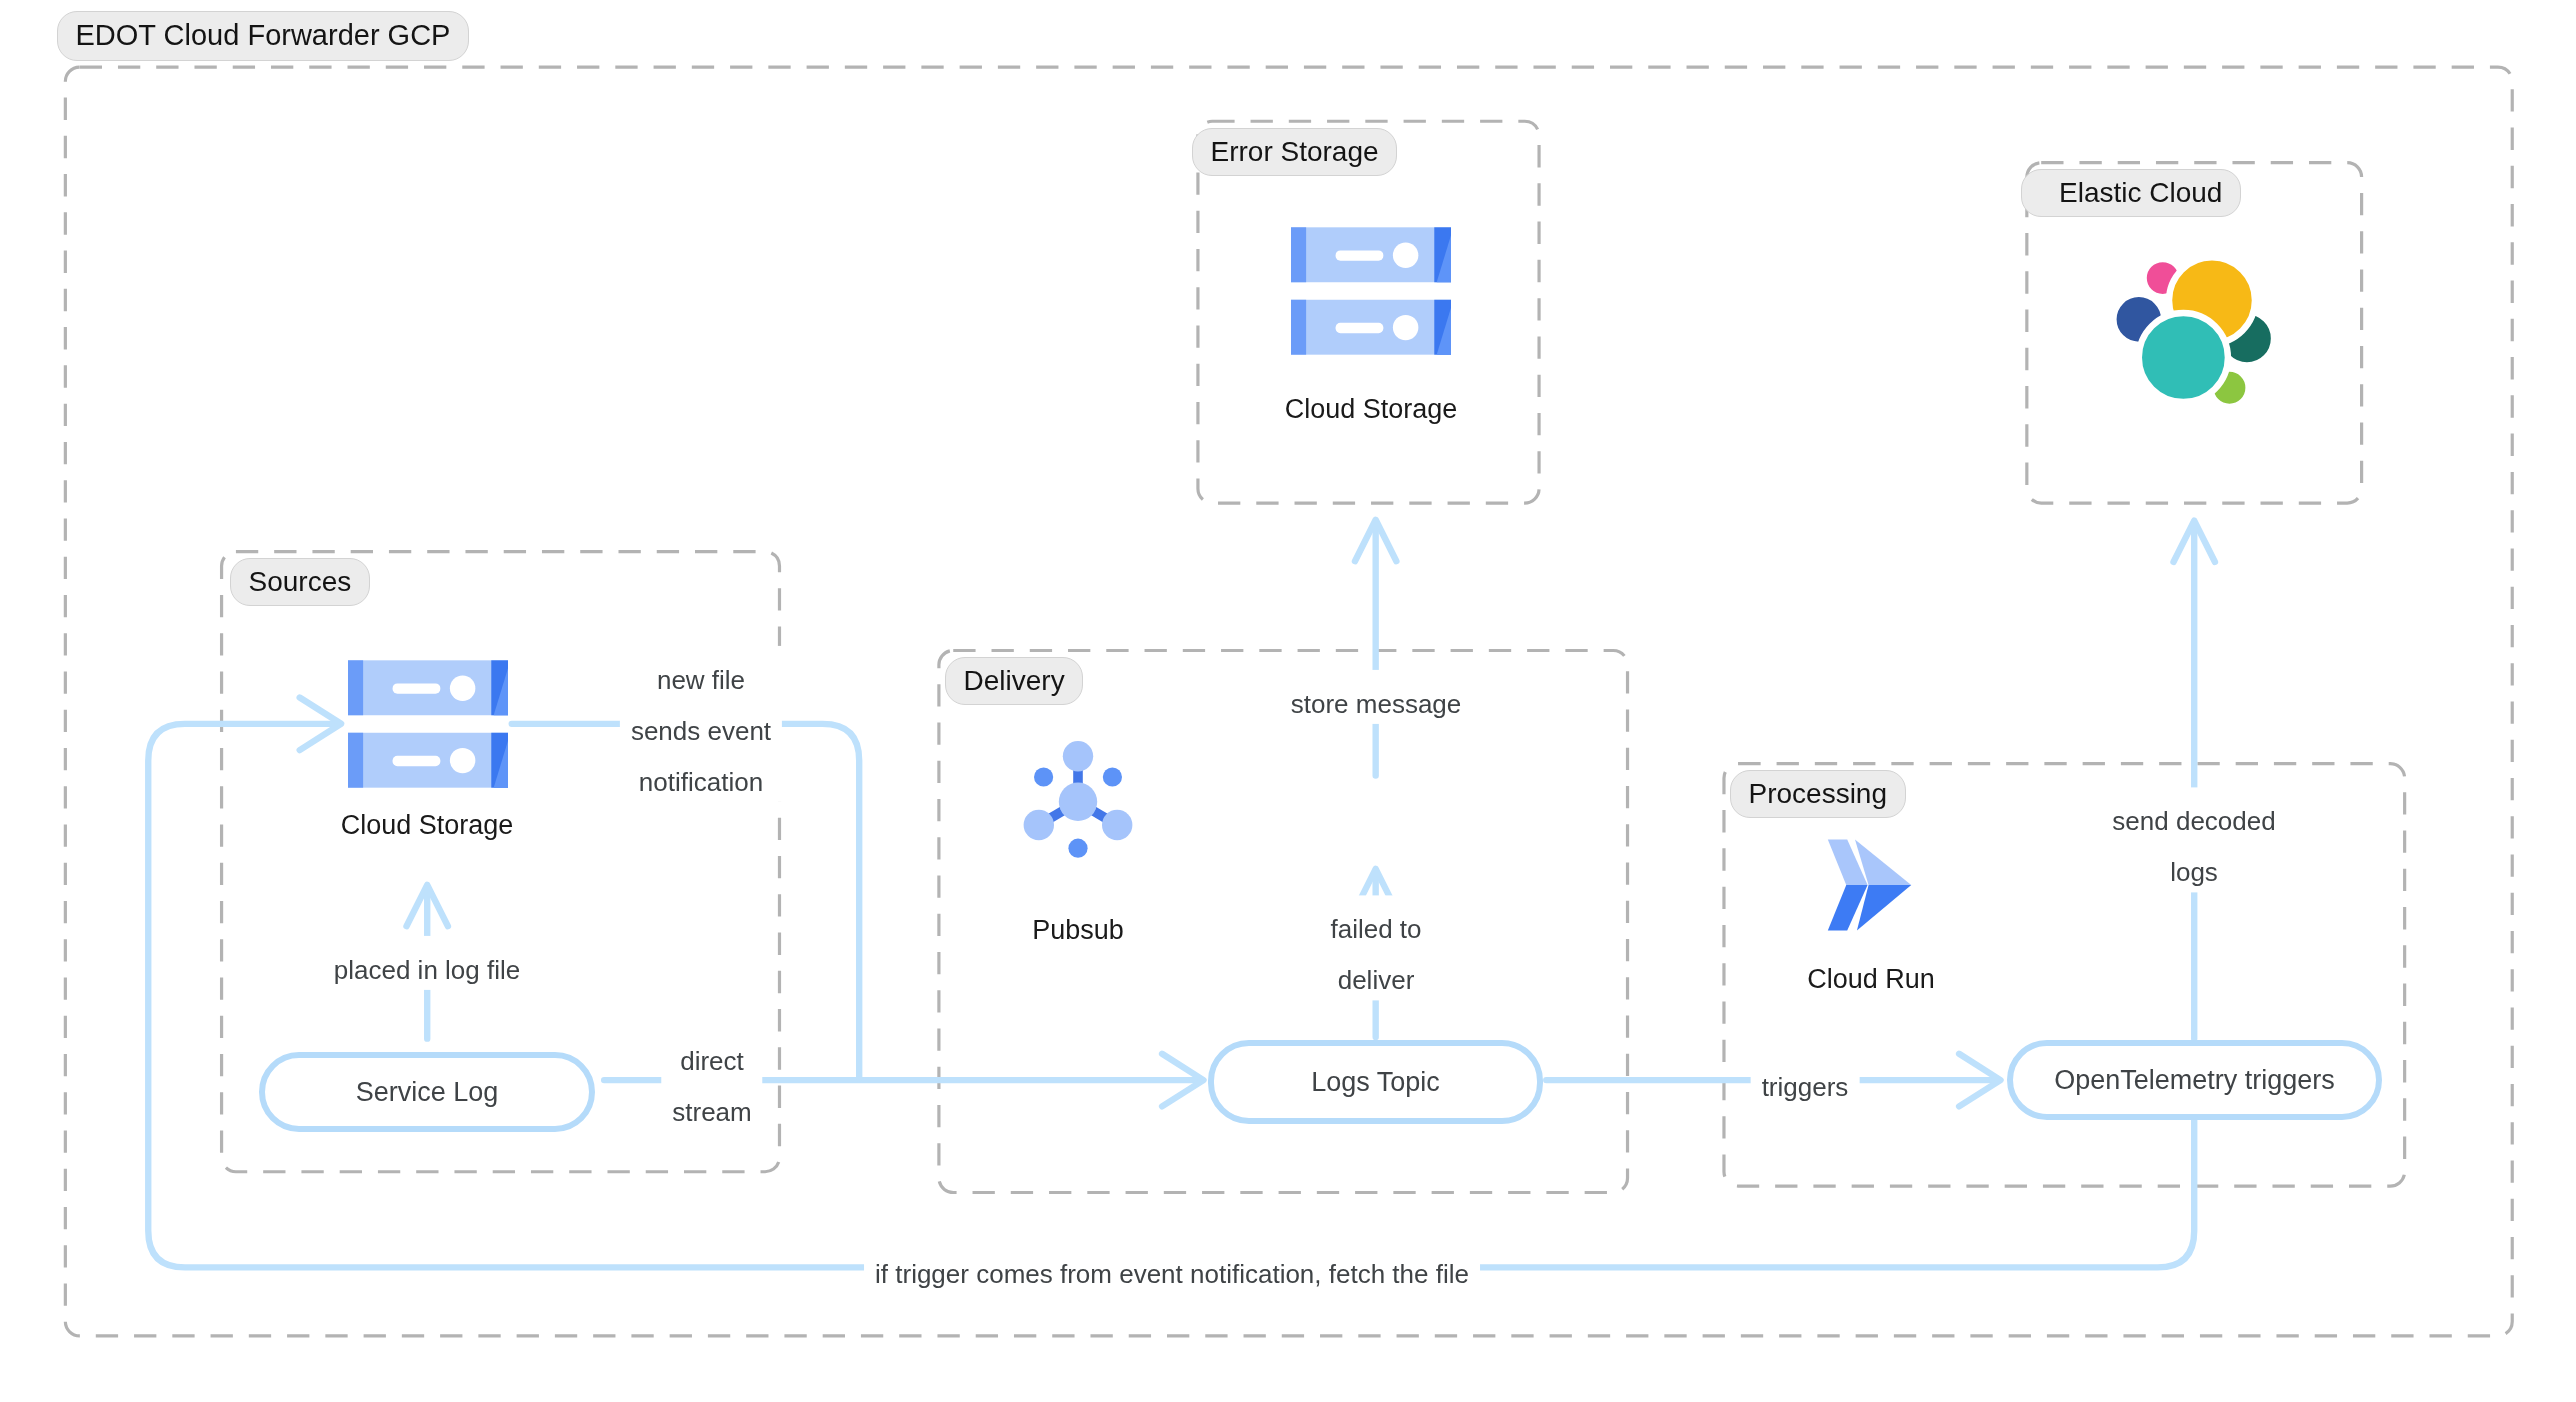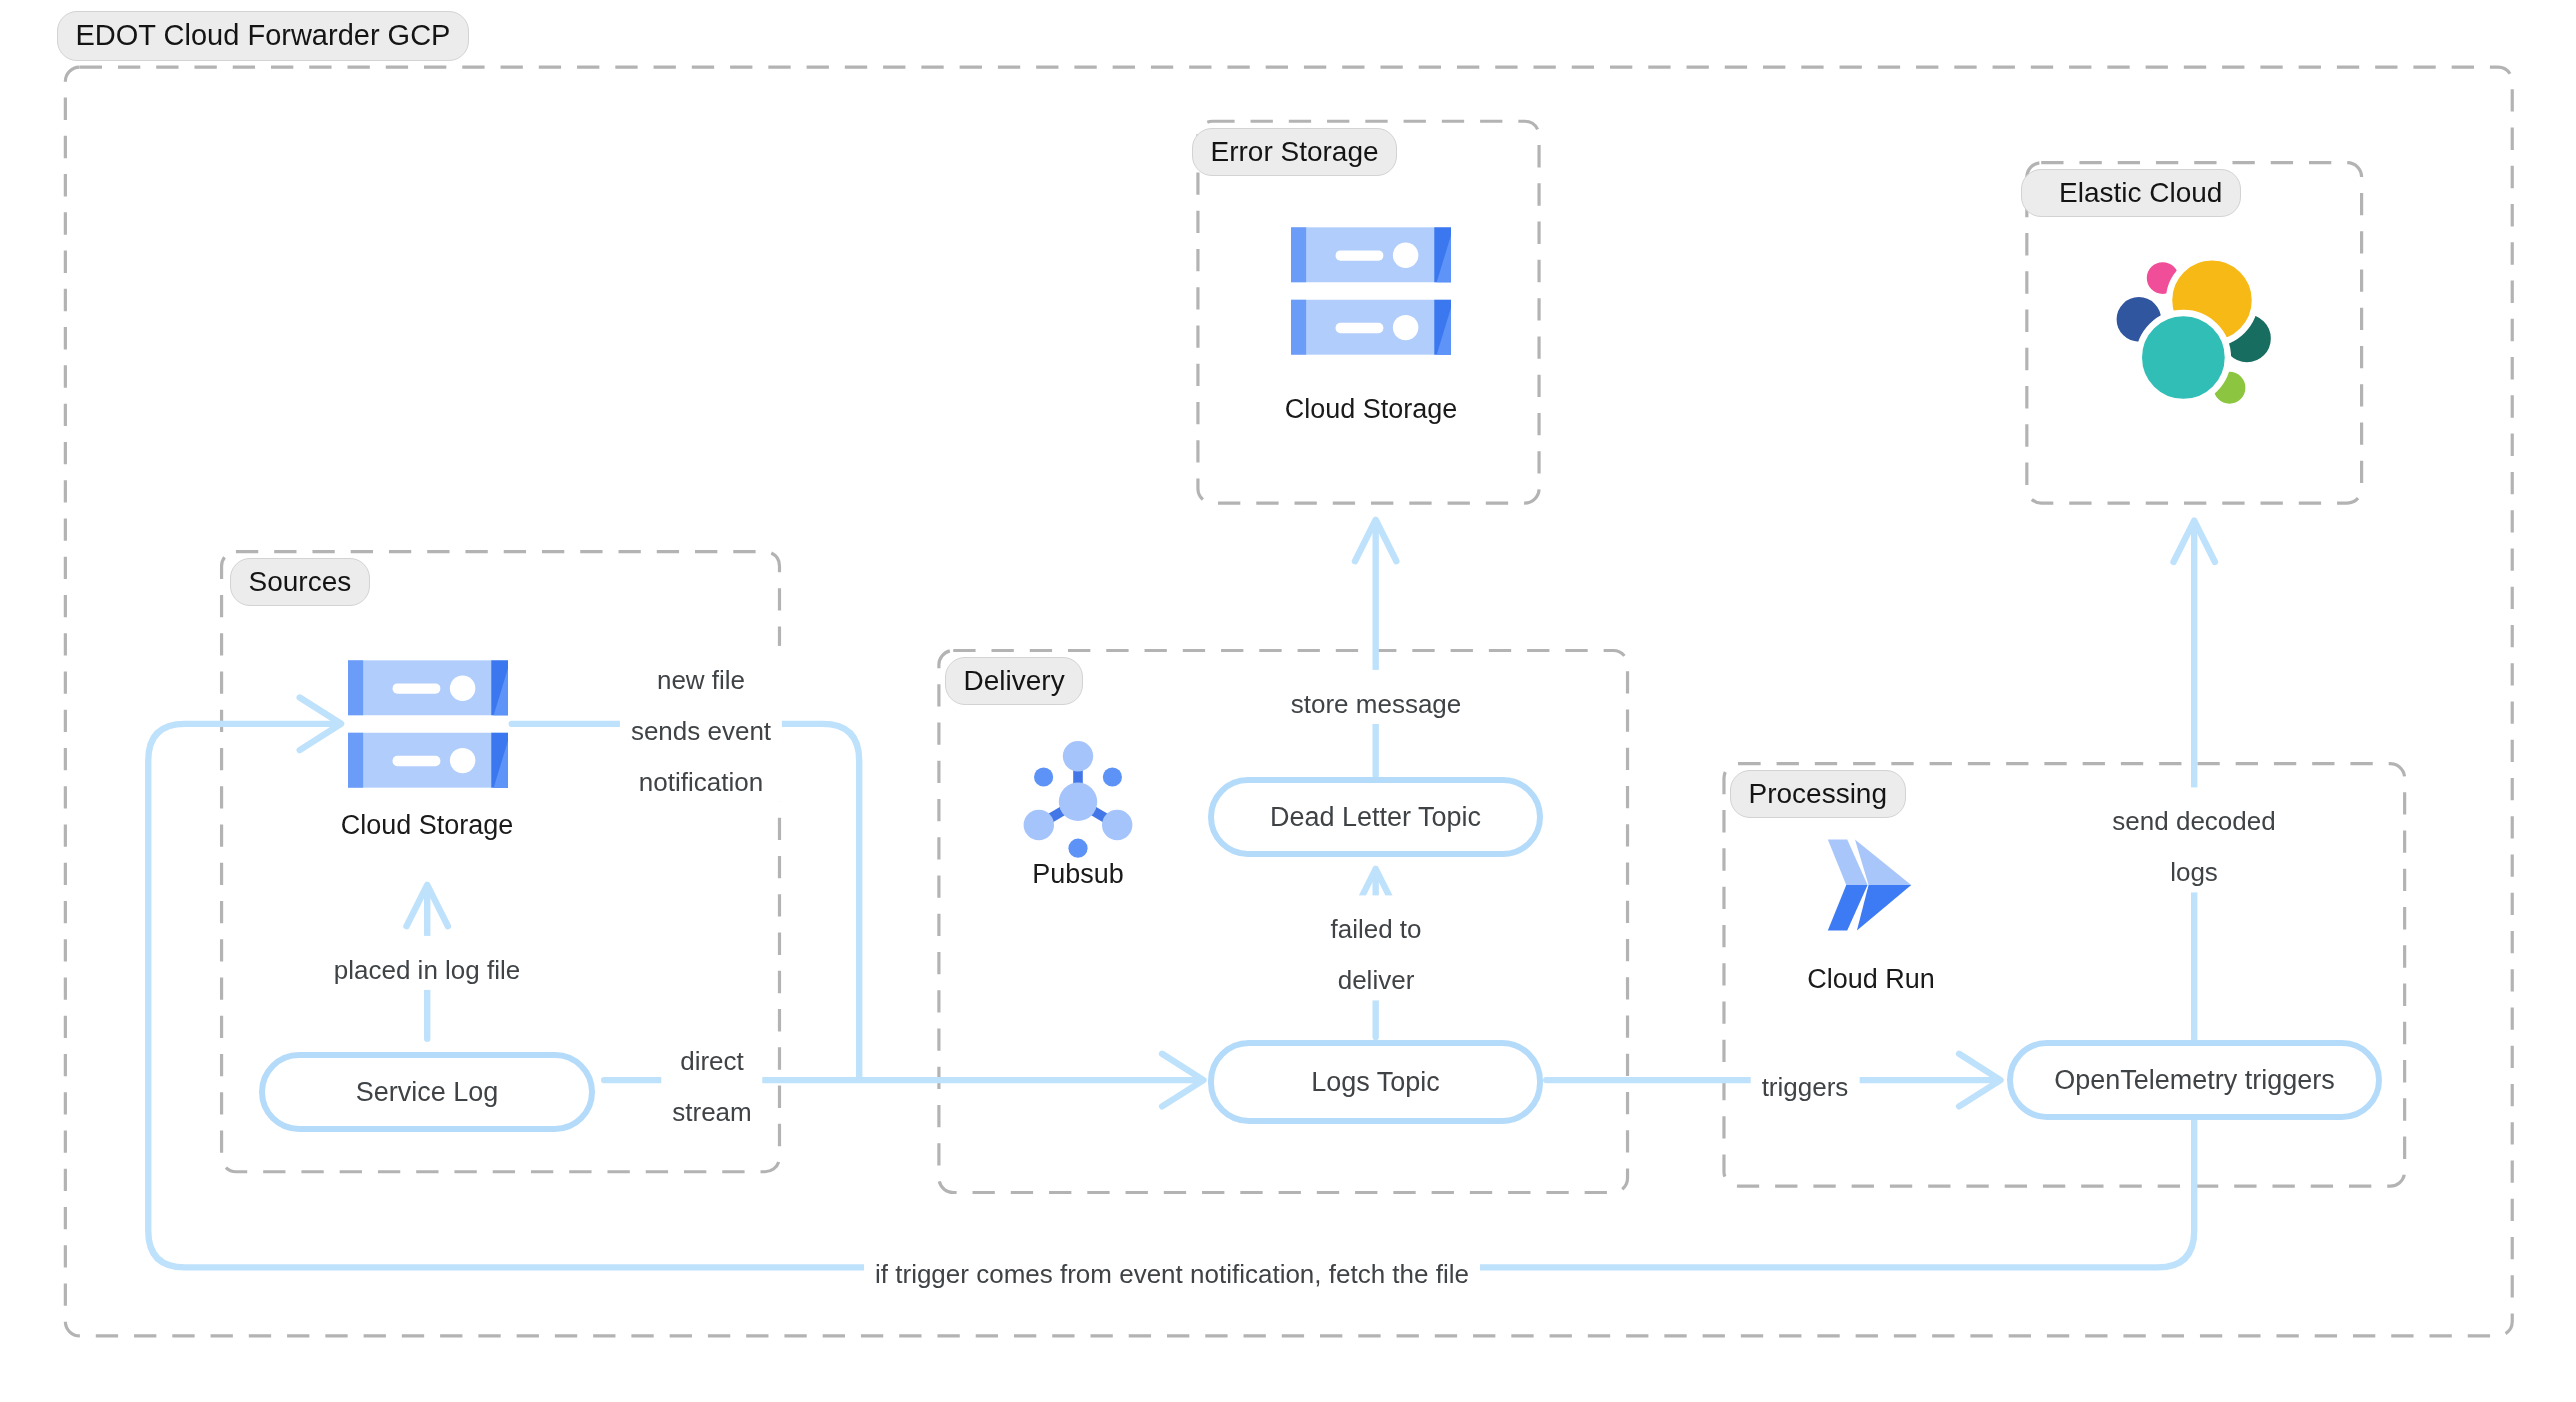--- a/index.html
+++ b/index.html
@@ -126,21 +126,21 @@
       <line x1="75" y1="81" x2="124" y2="110" stroke="#4377E8" stroke-width="12"></line>
       <circle cx="75" cy="24" r="19" fill="#A5C4FB"></circle>
       <circle cx="26" cy="110" r="19" fill="#A5C4FB"></circle>
       <circle cx="124" cy="110" r="19" fill="#A5C4FB"></circle>
       <circle cx="75" cy="81" r="24" fill="#A5C4FB"></circle>
       <circle cx="32" cy="50" r="12" fill="#5D93F7"></circle>
       <circle cx="118" cy="50" r="12" fill="#5D93F7"></circle>
       <circle cx="75" cy="139" r="12" fill="#5D93F7"></circle>
     </svg>
   </div>
-  <div class="caption" style="left:1078px;top:874px;">Pubsub</div>
+  <div class="caption" style="left:1078px;top:930px;">Pubsub</div>
 
   <div class="icon-box" style="left:1822px;top:835px;width:97px;height:100px;">
     <svg width="97" height="100" viewBox="0 0 100 102">
       <polygon points="6,4 26,4 47,51 25,51" fill="#A9C6FB"></polygon>
       <polygon points="25,51 47,51 26,98 6,98" fill="#3D7BF4"></polygon>
       <polygon points="34,4 92,51 48,51" fill="#A9C6FB"></polygon>
       <polygon points="48,51 92,51 36,98" fill="#3D7BF4"></polygon>
     </svg>
   </div>
   <div class="caption" style="left:1871px;top:979px;">Cloud Run</div>
@@ -152,23 +152,20 @@
       <circle cx="83" cy="55" r="17" fill="#176D60" stroke="#fff" stroke-width="4"></circle>
       <circle cx="72" cy="86" r="12" fill="#8CC640" stroke="#fff" stroke-width="4"></circle>
       <circle cx="61" cy="31" r="27" fill="#F7B916" stroke="#fff" stroke-width="4"></circle>
       <circle cx="43" cy="67" r="28" fill="#30BEB6" stroke="#fff" stroke-width="4"></circle>
     </svg>
   </div>
 
   <div class="node" style="left:259px;top:1040px;width:336px;height:80px;margin-top:12px;">
     <span>Service Log</span>
   </div>
-  <div class="node" style="left:1208px;top:777px;width:335px;height:80px;">
-    <span>Dead Letter Topic</span>
-  </div>
   <div class="node" style="left:1208px;top:1040px;width:335px;height:84px;">
     <span>Logs Topic</span>
   </div>
   <div class="node" style="left:2007px;top:1040px;width:375px;height:80px;">
     <span>OpenTelemetry triggers</span>
   </div>
 
   <div class="edge-label" style="left:701px;top:724px;">
     <div>new file</div>
     <div>sends event</div>

